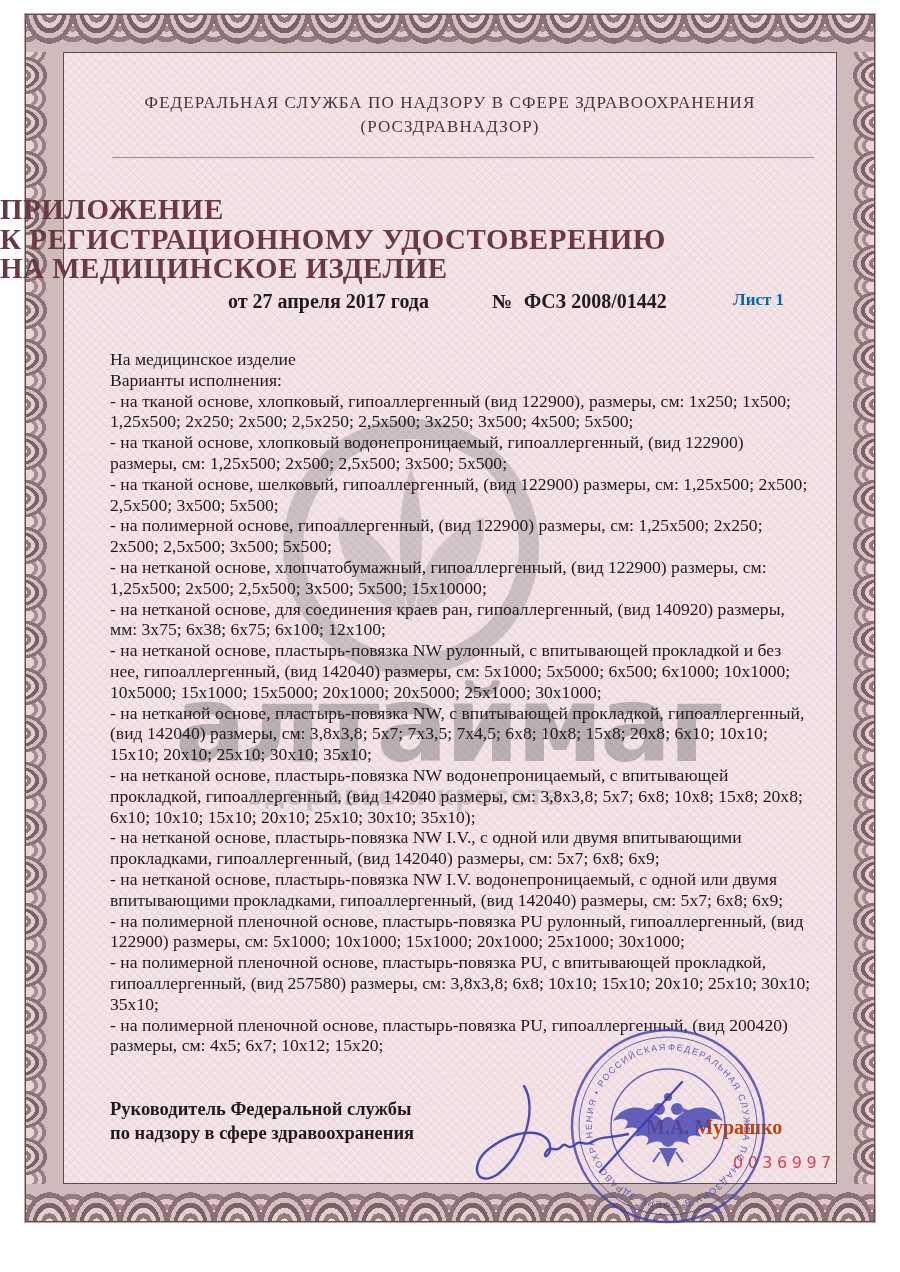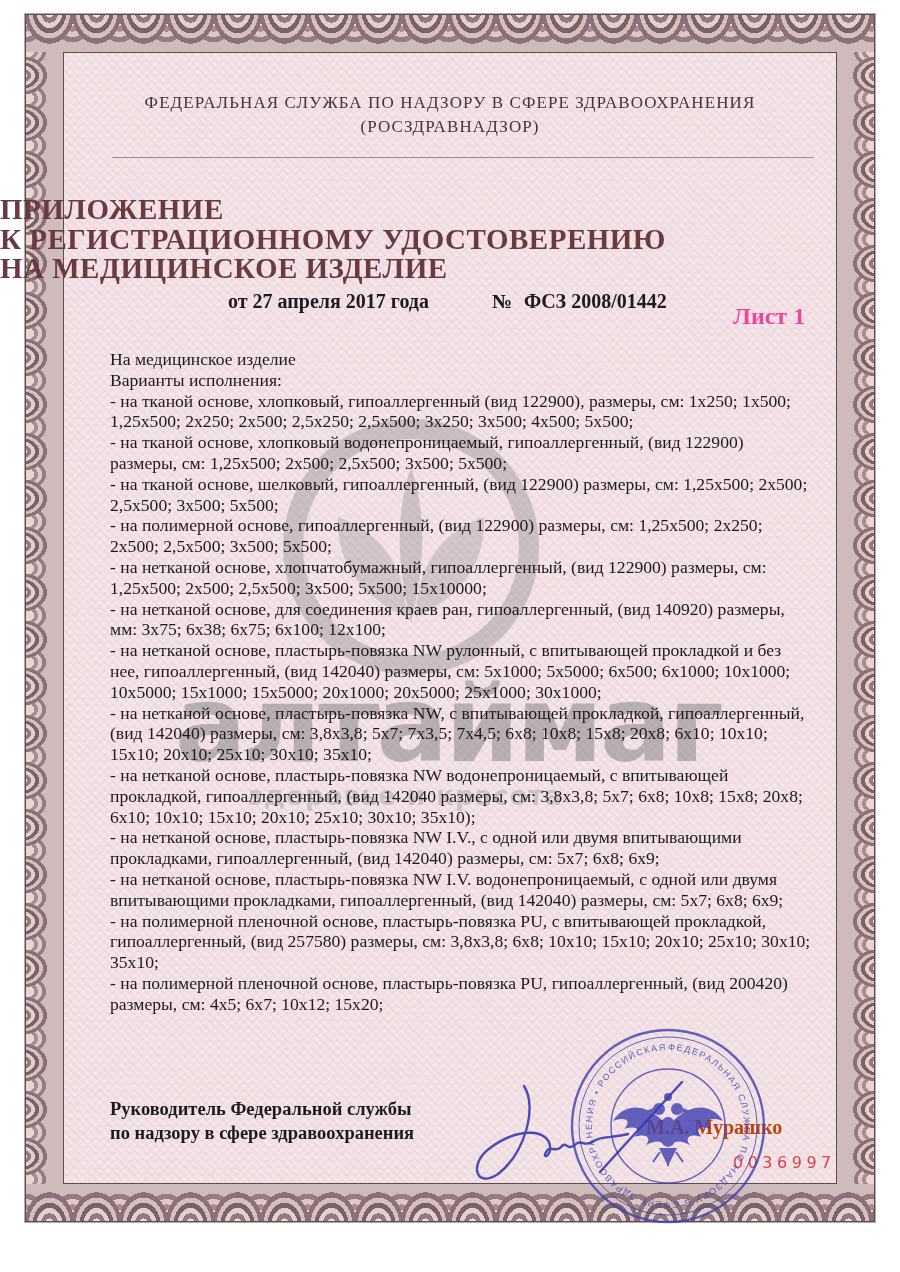--- a/index.html
+++ b/index.html
@@ -40,21 +40,21 @@
   .txt{position:absolute;z-index:2;}
   .agency{left:0;width:900px;text-align:center;color:#473238;font-size:17px;letter-spacing:1.1px;}
   .agency.l1{top:93px;}
   .agency.l2{top:117px;}
   .divider{position:absolute;z-index:2;left:112px;top:157px;width:702px;height:1px;background:#9b8b8d;}
   .title{left:0;width:900px;text-align:left;color:#693a42;font-weight:bold;font-size:29px;line-height:29.5px;letter-spacing:.5px;top:167px;margin-top:28px;}
   .dateline{color:#201a1e;font-weight:bold;font-size:20px;top:276px;margin-top:14px;}
   .d-date{left:228px;}
   .d-no{left:492px;}
   .d-noval{left:524px;}
-  .sheet{left:733px;top:303px;color:#ec4899;font-weight:bold;font-size:24px;}
+  .sheet{left:733px;top:290px;color:#0369a1;font-weight:bold;font-size:17px;}
   .body{left:110px;top:349px;width:702px;color:#1f191c;font-size:17.6px;line-height:20.8px;}
   .body .para{margin:0;}
   .body .bold{font-weight:bold;}
   .signrole{left:110px;top:1097px;color:#1f191c;font-weight:bold;font-size:18.5px;line-height:24px;}
   .signname{left:646px;top:1116px;color:#c2410c;font-weight:bold;font-size:20px;}
   .serial{left:733px;top:1153px;color:#d8434a;font-size:16px;letter-spacing:4.5px;font-family:"DejaVu Sans",sans-serif;z-index:3;}
   
   .wm{position:absolute;z-index:1;pointer-events:none;}
   .wm-brand{left:175px;top:663px;width:650px;font-family:"DejaVu Sans",sans-serif;font-weight:bold;
             font-size:106px;letter-spacing:-3px;color:rgba(104,104,108,.42);}
@@ -115,20 +115,21 @@
         <div class="para">- на тканой основе, хлопковый водонепроницаемый, гипоаллергенный, (вид 122900) размеры, см: 1,25х500; 2х500; 2,5х500; 3х500; 5х500;</div>
         <div class="para">- на тканой основе, шелковый, гипоаллергенный, (вид 122900) размеры, см: 1,25х500; 2х500; 2,5х500; 3х500; 5х500;</div>
         <div class="para">- на полимерной основе, гипоаллергенный, (вид 122900) размеры, см: 1,25х500; 2х250; 2х500; 2,5х500; 3х500; 5х500;</div>
         <div class="para">- на нетканой основе, хлопчатобумажный, гипоаллергенный, (вид 122900) размеры, см: 1,25х500; 2х500; 2,5х500; 3х500; 5х500; 15х10000;</div>
         <div class="para">- на нетканой основе, для соединения краев ран, гипоаллергенный, (вид 140920) размеры, мм: 3х75; 6х38; 6х75; 6х100; 12х100;</div>
         <div class="para">- на нетканой основе, пластырь-повязка NW рулонный, с впитывающей прокладкой и без нее, гипоаллергенный, (вид 142040) размеры, см: 5х1000; 5х5000; 6х500; 6х1000; 10х1000; 10х5000; 15х1000; 15х5000; 20х1000; 20х5000; 25х1000; 30х1000;</div>
         <div class="para">- на нетканой основе, пластырь-повязка NW, с впитывающей прокладкой, гипоаллергенный, (вид 142040) размеры, см: 3,8х3,8; 5х7; 7х3,5; 7х4,5; 6х8; 10х8; 15х8; 20х8; 6х10; 10х10; 15х10; 20х10; 25х10; 30х10; 35х10;</div>
         <div class="para">- на нетканой основе, пластырь-повязка NW водонепроницаемый, с впитывающей прокладкой, гипоаллергенный, (вид 142040 размеры, см: 3,8х3,8; 5х7; 6х8; 10х8; 15х8; 20х8; 6х10; 10х10; 15х10; 20х10; 25х10; 30х10; 35х10);</div>
         <div class="para">- на нетканой основе, пластырь-повязка NW I.V., с одной или двумя впитывающими прокладками, гипоаллергенный, (вид 142040) размеры, см: 5х7; 6х8; 6х9;</div>
         <div class="para">- на нетканой основе, пластырь-повязка NW I.V. водонепроницаемый, с одной или двумя впитывающими прокладками, гипоаллергенный, (вид 142040) размеры, см: 5х7; 6х8; 6х9;</div>
+        <div class="para">- на полимерной пленочной основе, пластырь-повязка PU рулонный, гипоаллергенный, (вид 122900) размеры, см: 5х1000; 10х1000; 15х1000; 20х1000; 25х1000; 30х1000;</div>
         <div class="para">- на полимерной пленочной основе, пластырь-повязка PU, с впитывающей прокладкой, гипоаллергенный, (вид 257580) размеры, см: 3,8х3,8; 6х8; 10х10; 15х10; 20х10; 25х10; 30х10; 35х10;</div>
         <div class="para">- на полимерной пленочной основе, пластырь-повязка PU, гипоаллергенный, (вид 200420) размеры, см: 4х5; 6х7; 10х12; 15х20;</div>
       </div>
   </div>
 
   <div class="txt signrole">
     <div>Руководитель Федеральной службы</div>
     <div>по надзору в сфере здравоохранения</div>
   </div>
   <div class="txt signname">М.А. Мурашко</div>

